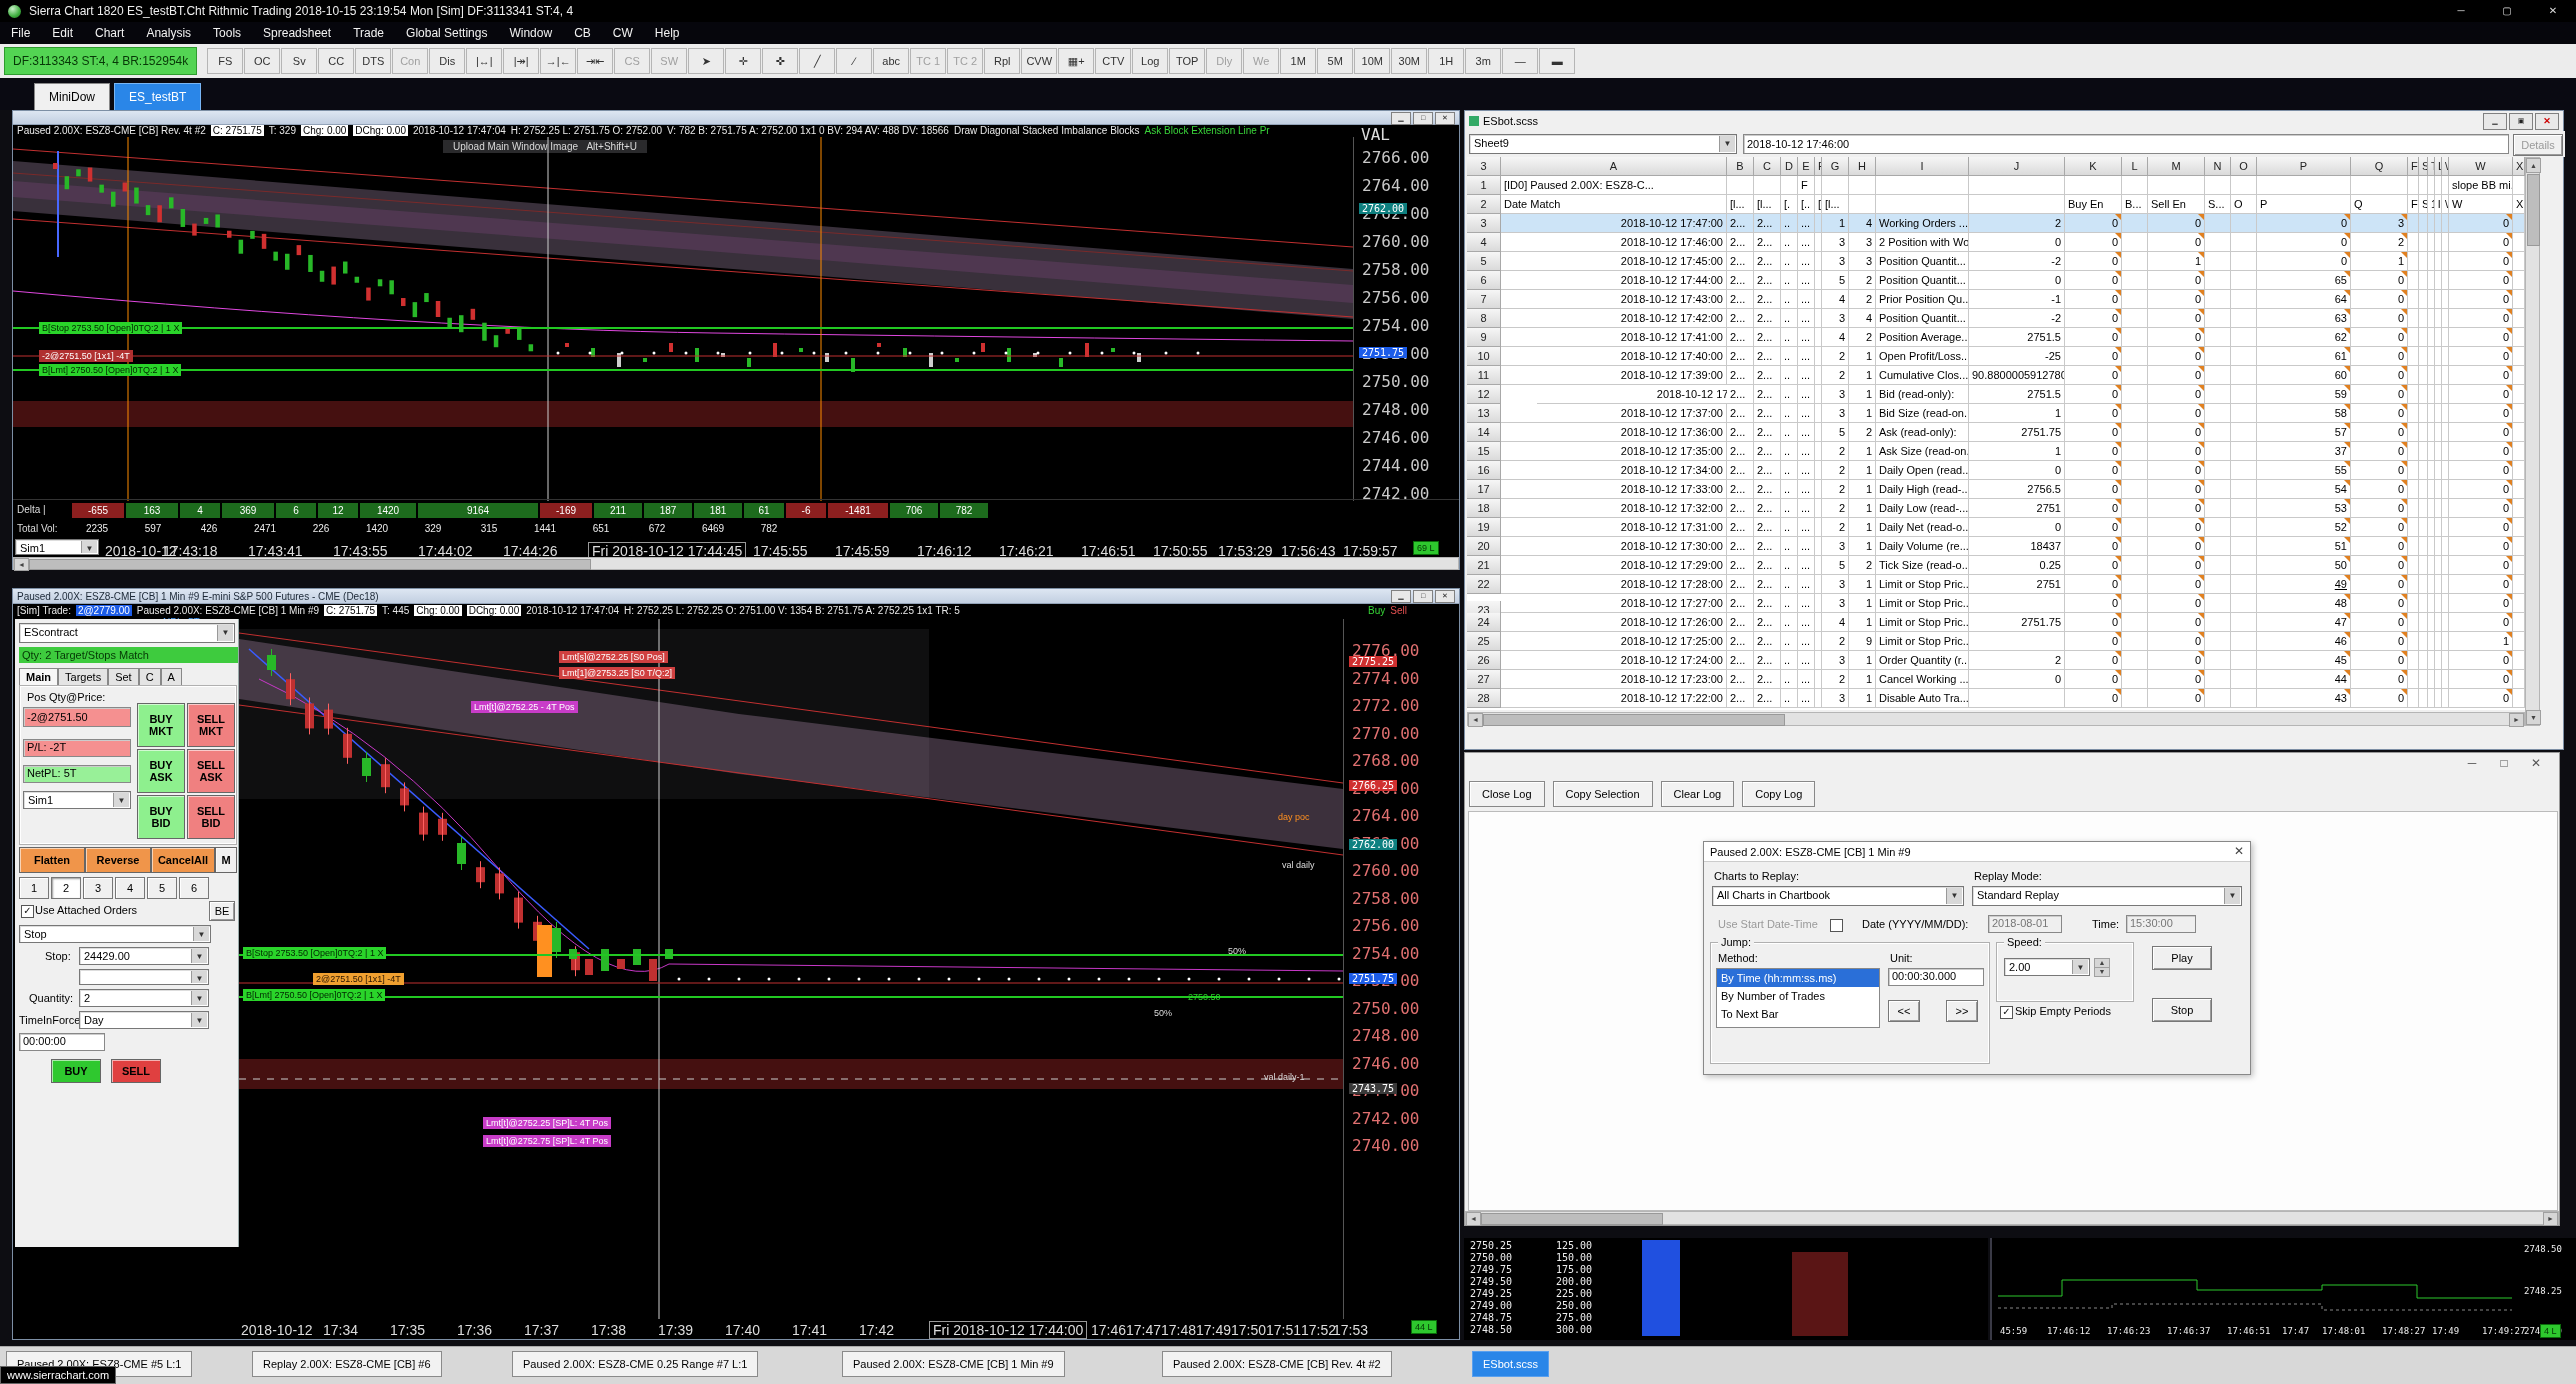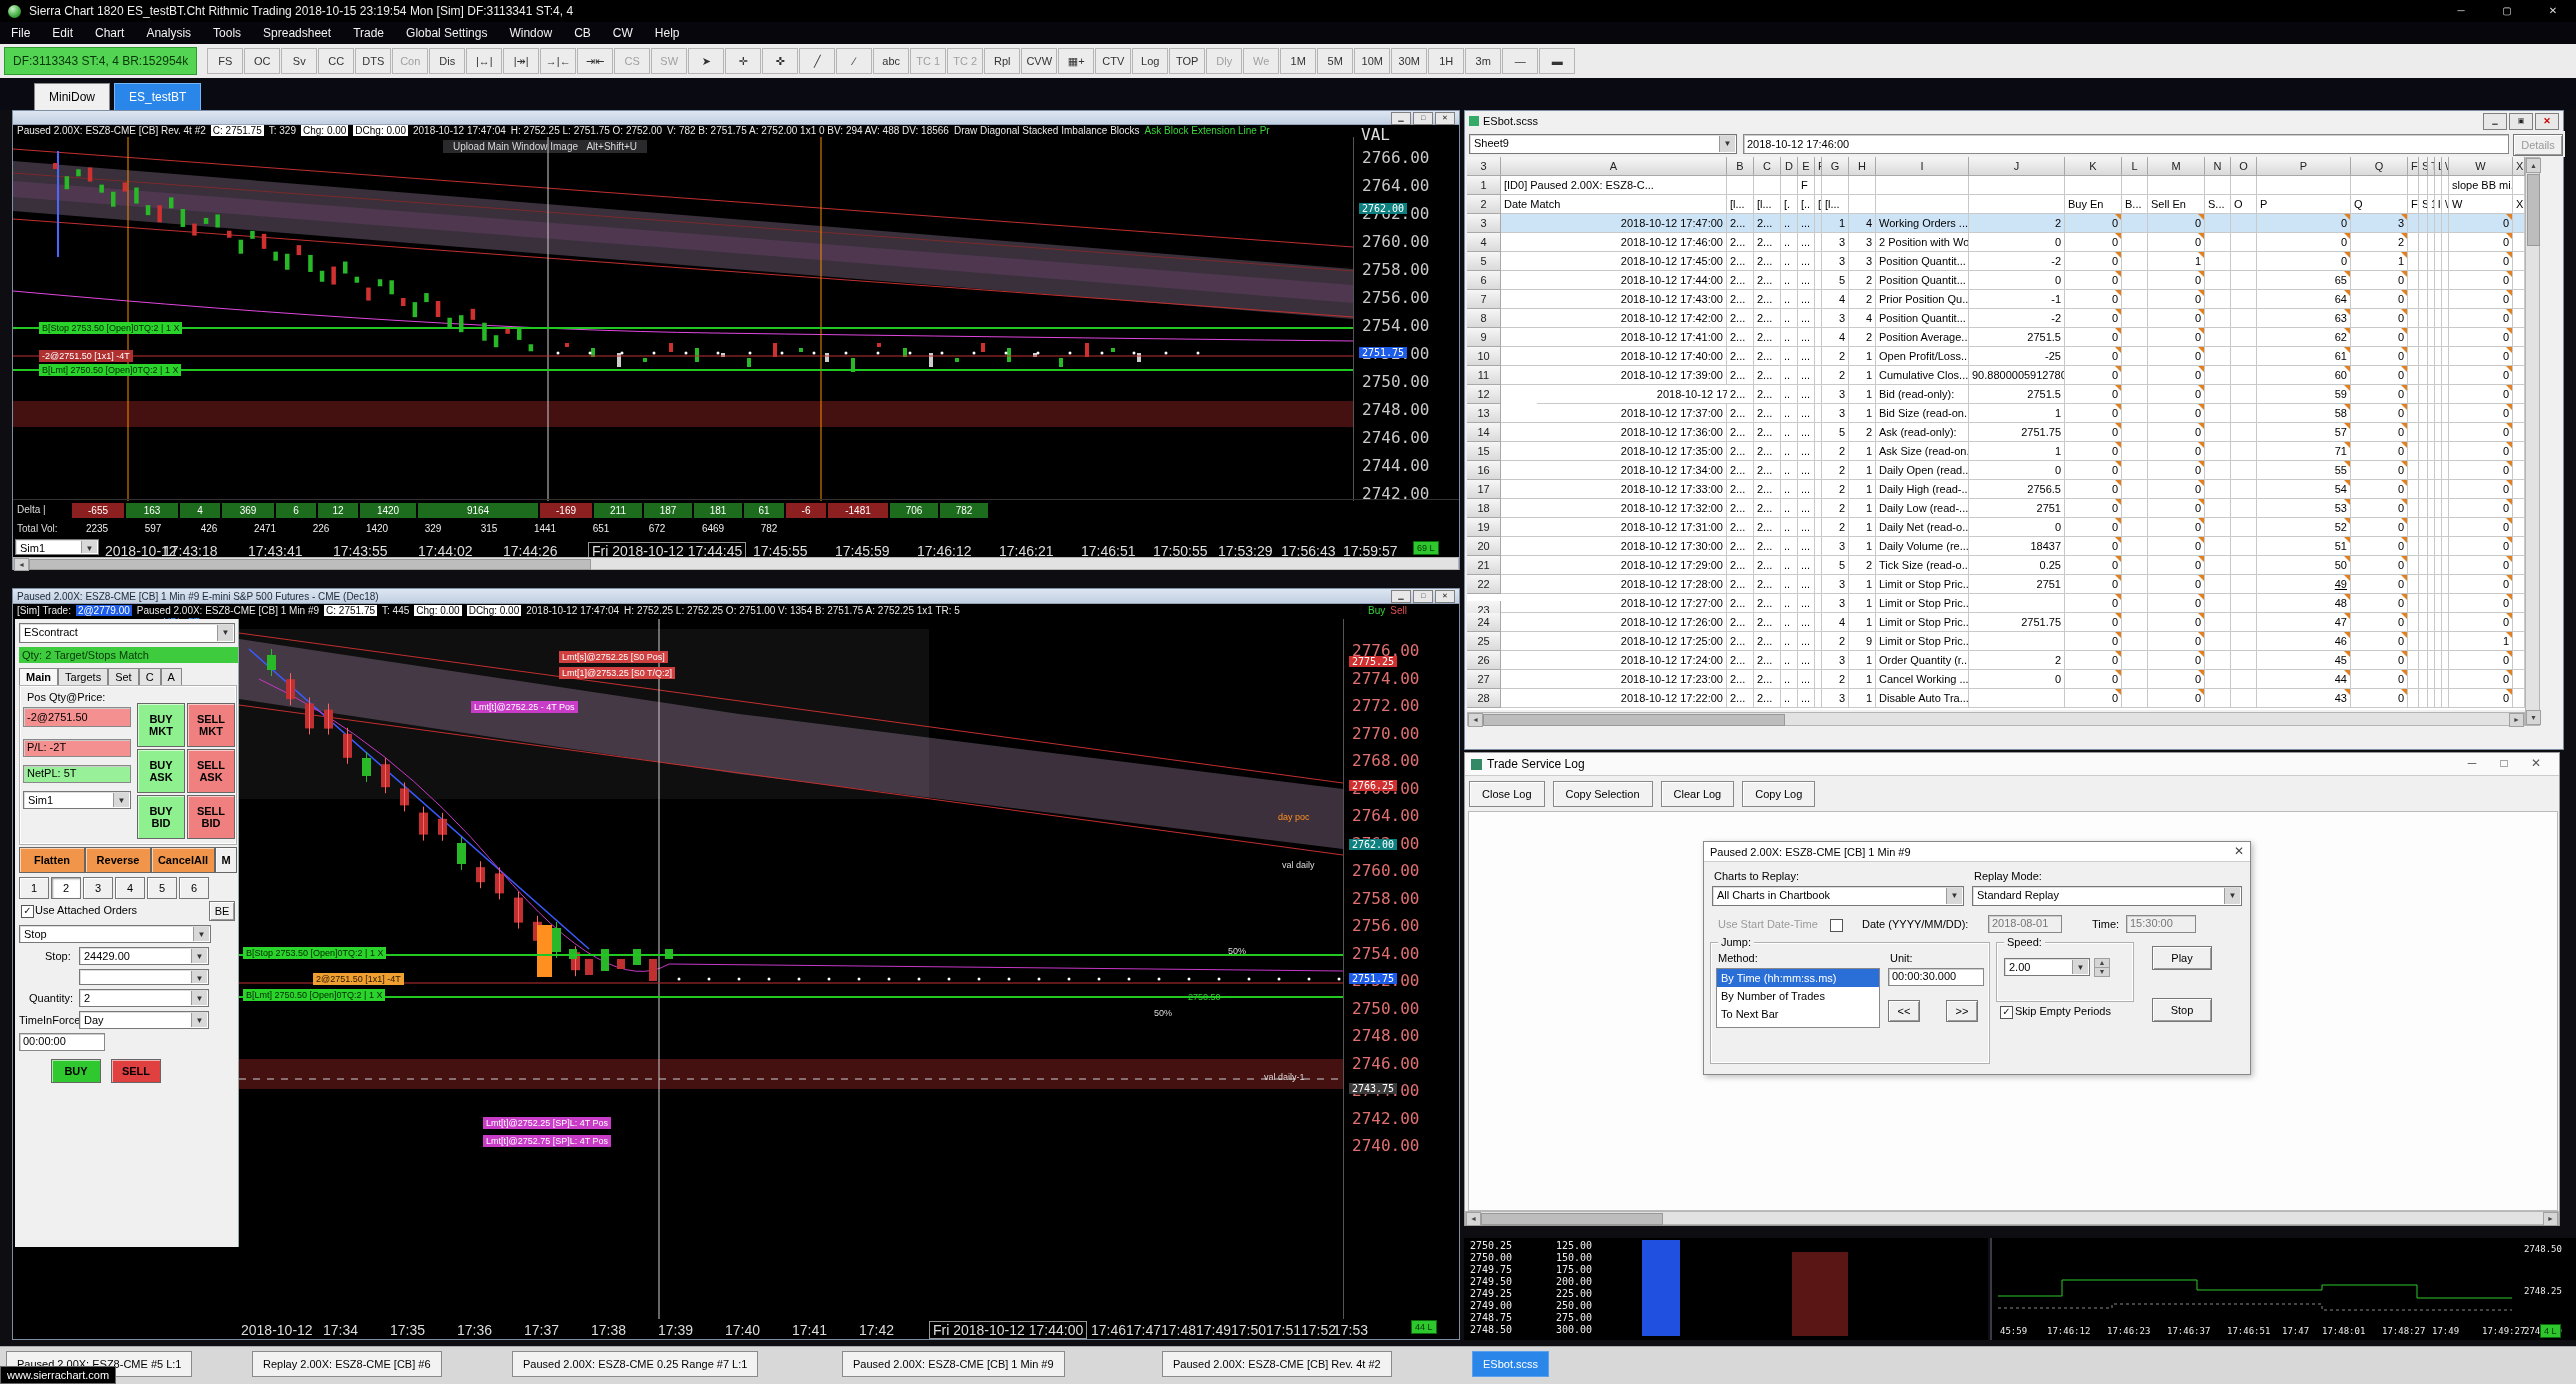--- a/index.html
+++ b/index.html
@@ -1023,21 +1023,21 @@
         <div class="shcell" style="left: 348px; top: 285px; width: 7px; height: 19px;"></div>
         <div class="shcell r" style="left: 355px; top: 285px; width: 27px; height: 19px;">2</div>
         <div class="shcell r" style="left: 382px; top: 285px; width: 27px; height: 19px;">1</div>
         <div class="shcell" style="left: 409px; top: 285px; width: 93px; height: 19px;">Ask Size (read-on...</div>
         <div class="shcell r" style="left: 502px; top: 285px; width: 96px; height: 19px;">1</div>
         <div class="shcell note r" style="left: 598px; top: 285px; width: 57px; height: 19px;">0</div>
         <div class="shcell" style="left: 655px; top: 285px; width: 26px; height: 19px;"></div>
         <div class="shcell note r" style="left: 681px; top: 285px; width: 57px; height: 19px;">0</div>
         <div class="shcell" style="left: 738px; top: 285px; width: 26px; height: 19px;"></div>
         <div class="shcell" style="left: 764px; top: 285px; width: 26px; height: 19px;"></div>
-        <div class="shcell note r" style="left: 790px; top: 285px; width: 94px; height: 19px;">71</div>
+        <div class="shcell note r" style="left: 790px; top: 285px; width: 94px; height: 19px;">37</div>
         <div class="shcell note r" style="left: 884px; top: 285px; width: 57px; height: 19px;">0</div>
         <div class="shcell" style="left: 941px; top: 285px; width: 11px; height: 19px;"></div>
         <div class="shcell" style="left: 952px; top: 285px; width: 9px; height: 19px;"></div>
         <div class="shcell" style="left: 961px; top: 285px; width: 7px; height: 19px;"></div>
         <div class="shcell" style="left: 968px; top: 285px; width: 7px; height: 19px;"></div>
         <div class="shcell" style="left: 975px; top: 285px; width: 7px; height: 19px;"></div>
         <div class="shcell note r" style="left: 982px; top: 285px; width: 64px; height: 19px;">0</div>
         <div class="shcell" style="left: 1046px; top: 285px; width: 12px; height: 19px;"></div>
         <div class="shcell shhdr" style="left: 0px; top: 304px; width: 34px; height: 19px;">16</div>
         <div class="shcell r" style="left: 34px; top: 304px; width: 226px; height: 19px;">2018-10-12  17:34:00</div>
@@ -1371,24 +1371,20 @@
       <span class="scrbtn" style="right:0;top:0;width:13px;height:12px;line-height:12px;">►</span>
     </div>
     <div class="scrl" style="left:1060px;top:46px;width:15px;height:569px;">
       <span class="scrbtn" style="left:0;top:0;width:13px;height:13px;line-height:13px;">▲</span>
       <span class="thumb" style="left:1px;top:16px;width:11px;height:70px;"></span>
       <span class="scrbtn" style="left:0;bottom:0;width:13px;height:13px;line-height:13px;">▼</span>
     </div>
   </div>
 
   <div class="win" id="logwin" style="left:1464px;top:752px;width:1096px;height:474px;background:#f0f0f0;border-color:#999;">
-    <div class="tbar" style="height:22px;background:#fafafa;border-bottom:1px solid #ccc;padding-left:6px;font-size:12px;color:#000;">
-      <span style="width:11px;height:11px;background:#386;display:inline-block;margin-right:5px;"></span>
-      <span>Trade Service Log</span>
-    </div>
     <div class="winbtns" style="right:8px;top:3px;">
       <span style="width:30px;text-align:center;color:#555;font-size:12px;">─</span>
       <span style="width:30px;text-align:center;color:#555;font-size:12px;">□</span>
       <span style="width:30px;text-align:center;color:#555;font-size:12px;">✕</span>
     </div>
     <div class="abs" id="logbtns" style="left:4px;top:28px;display:flex;">
         <div class="logbtn" style="position: relative;">Close Log</div>
         <div class="logbtn" style="position: relative;">Copy Selection</div>
         <div class="logbtn" style="position: relative;">Clear Log</div>
         <div class="logbtn" style="position: relative;">Copy Log</div>

